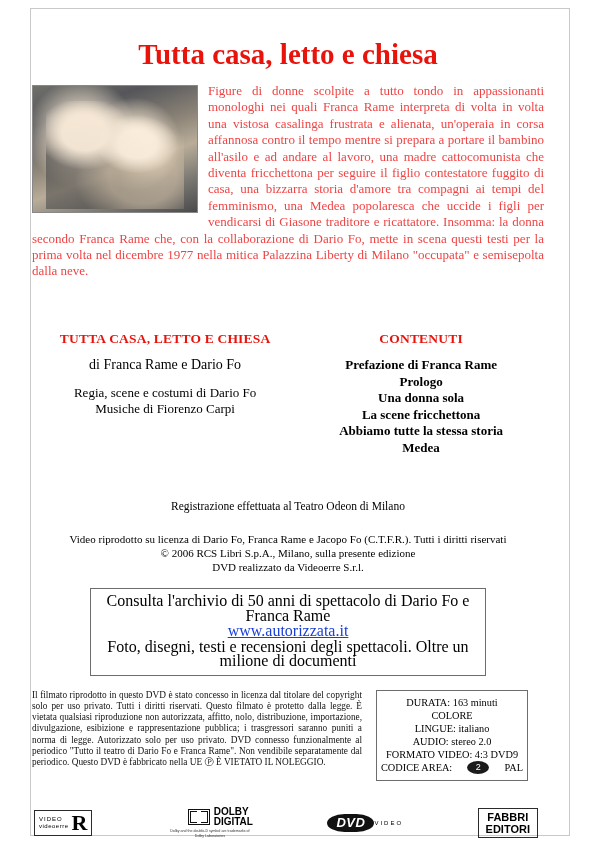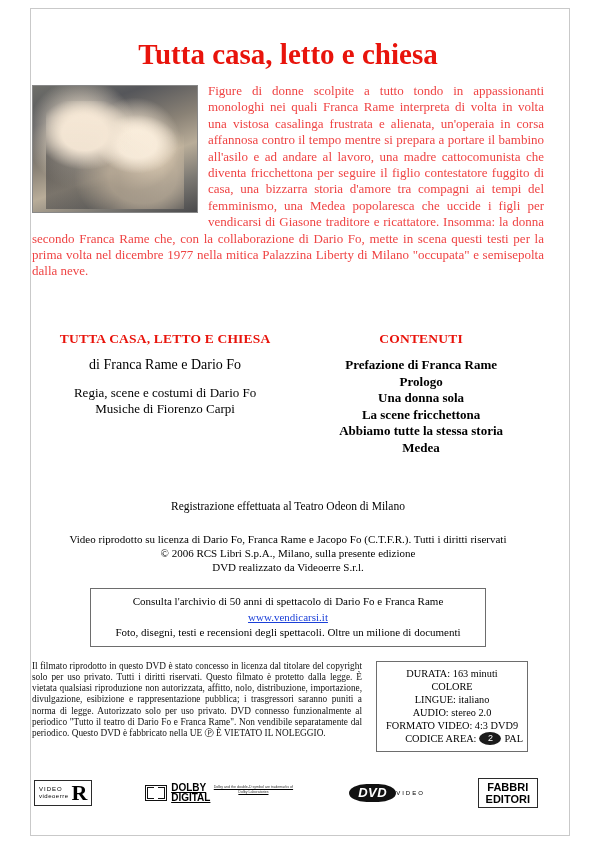--- a/index.html
+++ b/index.html
@@ -130,21 +130,21 @@
     font-size: 11px;
     line-height: 14px;
     margin-top: 20px;
   }
 
   .archive-box {
     margin: 14px auto 0 auto;
     width: 396px;
     border: 1px solid #6d6d6d;
     text-align: center;
-    font-size: 11px;
+    font-size: 16px;
     line-height: 14.5px;
     padding: 5px 6px 6px 6px;
     box-sizing: border-box;
   }
   .archive-box .url {
     color: #1a3fd8;
     text-decoration: underline;
     display: block;
     margin: 1px 0;
   }
@@ -169,21 +169,21 @@
     line-height: 13px;
     text-align: center;
     padding: 5px 4px 6px 4px;
     box-sizing: border-box;
     position: relative;
   }
   .spec-box .spec-line { white-space: nowrap; }
   .spec-box .pal-row {
     display: flex;
     align-items: center;
-    justify-content: flex-end;
+    justify-content: space-between;
     gap: 3px;
   }
   .region-glyph {
     display: inline-block;
     width: 22px;
     height: 13px;
     border-radius: 50%;
     background: #1b1b1b;
     color: #fff;
     font-size: 9px;
@@ -218,24 +218,23 @@
     line-height: 7px;
   }
   .logo-video .rr {
     font-size: 22px;
     font-weight: bold;
     line-height: 20px;
     font-family: "Liberation Serif", serif;
   }
   .logo-dolby {
     display: flex;
-    flex-direction: row;
-    align-items: flex-start;
+    flex-direction: column;
+    align-items: flex-end;
     font-family: "Liberation Sans", sans-serif;
-    text-decoration: underline;
   }
   .logo-dolby .row {
     display: flex;
     align-items: center;
     gap: 4px;
   }
   .dd-mark {
     display: inline-block;
     width: 20px;
     height: 14px;
@@ -337,21 +336,21 @@
     <div class="rec-line">Registrazione effettuata al Teatro Odeon di Milano</div>
 
     <div class="legal-center">
       <div>Video riprodotto su licenza di Dario Fo, Franca Rame e Jacopo Fo (C.T.F.R.). Tutti i diritti riservati</div>
       <div>© 2006 RCS Libri S.p.A., Milano, sulla presente edizione</div>
       <div>DVD realizzato da Videoerre S.r.l.</div>
     </div>
 
     <div class="archive-box">
       <div>Consulta l'archivio di 50 anni di spettacolo di Dario Fo e Franca Rame</div>
-      <a class="url" href="#">www.vendicarsi.it</a>
+      <a class="url" href="#">www.autorizzata.it</a>
       <div>Foto, disegni, testi e recensioni degli spettacoli. Oltre un milione di documenti</div>
     </div>
 
     <div class="bottom">
       <div class="legal-left">Il filmato riprodotto in questo DVD è stato concesso in licenza dal titolare del copyright solo per uso privato. Tutti i diritti riservati. Questo filmato è protetto dalla legge. È vietata qualsiasi riproduzione non autorizzata, affitto, nolo, distribuzione, importazione, divulgazione, esibizione e rappresentazione pubblica; i trasgressori saranno puniti a norma di legge. Autorizzato solo per uso privato. DVD connesso funzionalmente al periodico "Tutto il teatro di Dario Fo e Franca Rame". Non vendibile separatamente dal periodico. Questo DVD è fabbricato nella UE Ⓟ È VIETATO IL NOLEGGIO.</div>
       <div class="spec-box">
         <div class="spec-line">DURATA: 163 minuti</div>
         <div class="spec-line">COLORE</div>
         <div class="spec-line">LINGUE: italiano</div>
         <div class="spec-line">AUDIO: stereo 2.0</div>

